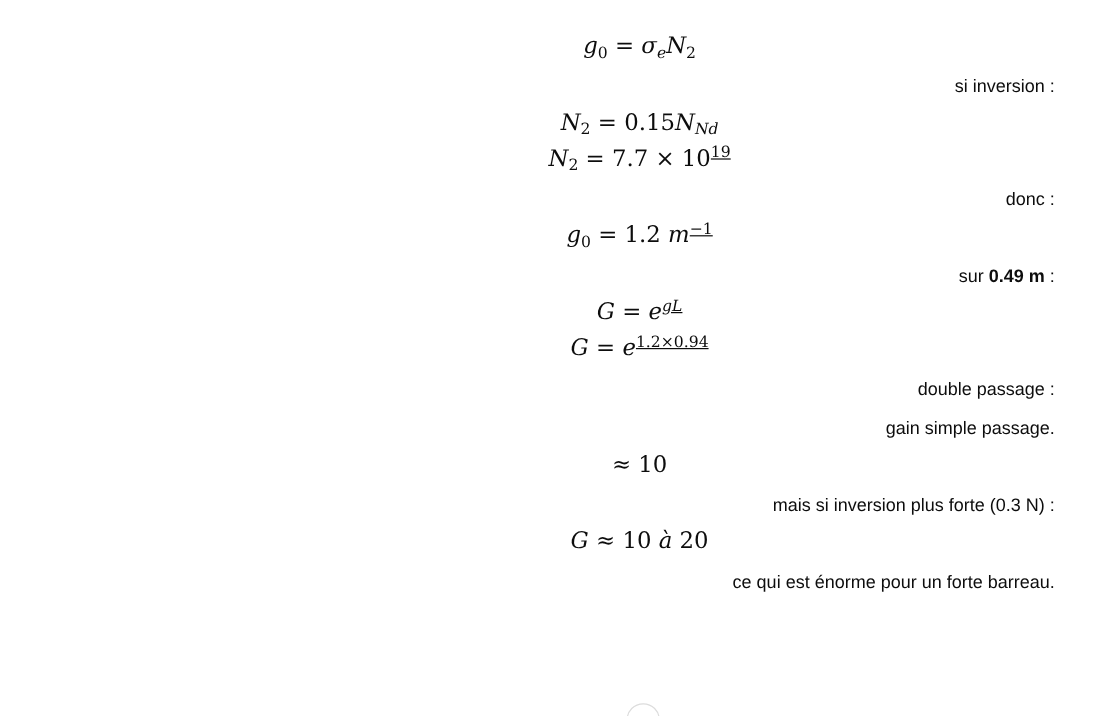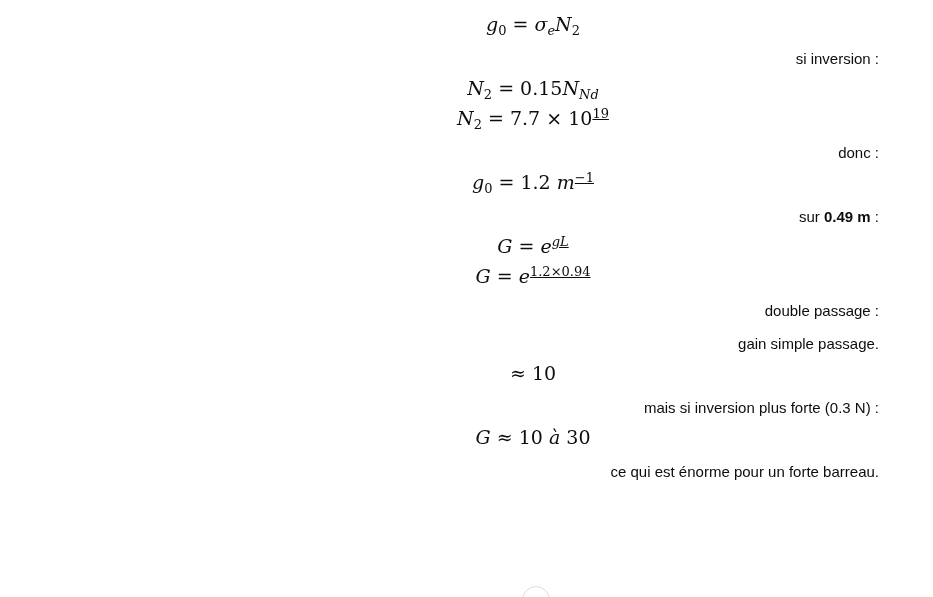--- a/index.html
+++ b/index.html
@@ -9,21 +9,21 @@
     overflow: hidden;
     position: relative;
   }
   body {
     font-family: "Liberation Sans", sans-serif;
     color: #0d0d0d;
   }
   .content {
     margin-left: 187px;
     width: 692px;
-    padding-top: 7px;
+    padding-top: 21px;
   }
   .para {
     font-size: 15px;
     line-height: 21px;
     margin: 12px 0 7px 0;
     text-align: right;
   }
   .para .bold { font-weight: 700; }
   .formula {
     font-family: "DejaVu Serif", serif;
@@ -65,19 +65,19 @@
     <div class="formula"><span class="m-i">N</span><span class="m-sub">2</span><span class="m-r"> = 7.7 × 10</span><span class="m-sup">19</span></div>
     <div class="para"><span>donc :</span></div>
     <div class="formula"><span class="m-i">g</span><span class="m-sub">0</span><span class="m-r"> = 1.2 </span><span class="m-i">m</span><span class="m-sup">−1</span></div>
     <div class="para"><span>sur </span><span class="bold">0.49 m</span><span> :</span></div>
     <div class="formula"><span class="m-i">G</span><span class="m-r"> = </span><span class="m-i">e</span><span class="m-supi">gL</span></div>
     <div class="formula"><span class="m-i">G</span><span class="m-r"> = </span><span class="m-i">e</span><span class="m-sup">1.2×0.94</span></div>
     <div class="para"><span>double passage :</span></div>
     <div class="para"><span>gain simple passage.</span></div>
     <div class="formula"><span class="m-r">≈ 10</span></div>
     <div class="para"><span>mais si inversion plus forte (0.3 N) :</span></div>
-    <div class="formula"><span class="m-i">G</span><span class="m-r"> ≈ 10 </span><span class="m-i">à</span><span class="m-r"> 30</span></div>
+    <div class="formula"><span class="m-i">G</span><span class="m-r"> ≈ 10 </span><span class="m-i">à</span><span class="m-r"> 20</span></div>
     <div class="para"><span>ce qui est énorme pour un forte barreau.</span></div>
   </div>
 
 <div class="scroll-btn" style="border-color: rgb(220, 220, 220);">
   <span>↓</span>
 </div>
 
 </body></html>

